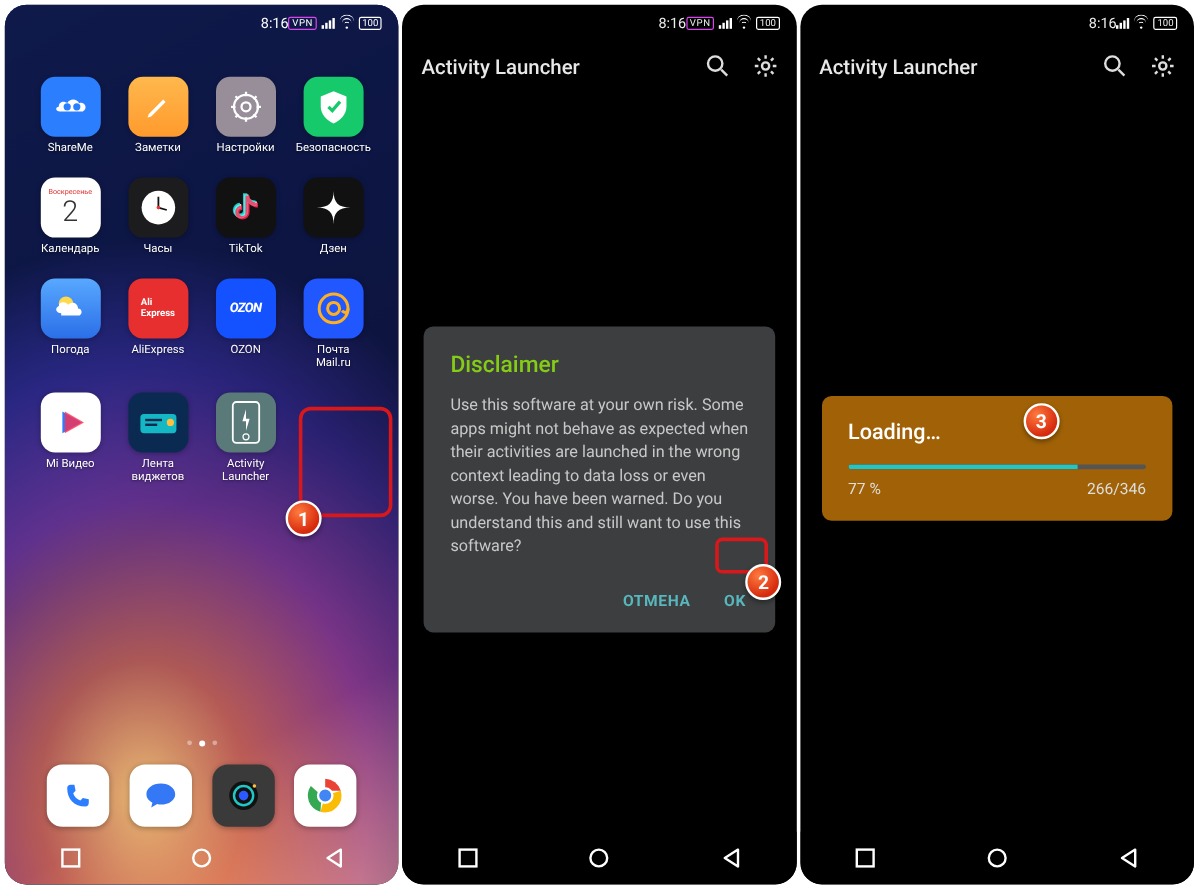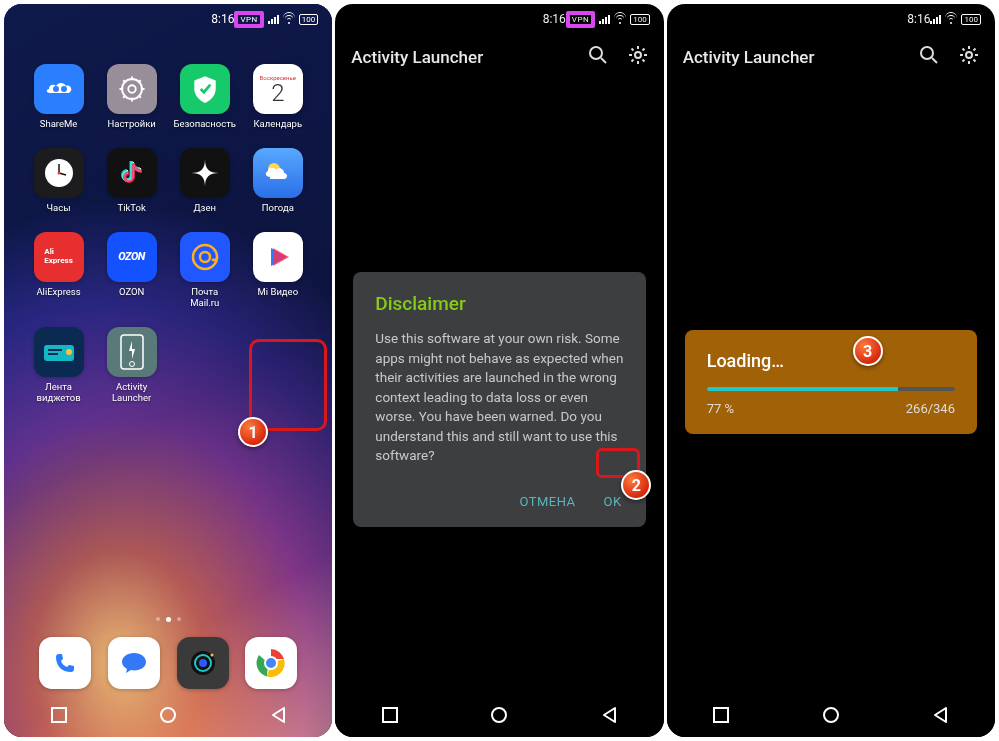--- a/index.html
+++ b/index.html
@@ -32,21 +32,21 @@
     height: 30px;
     display: flex;
     align-items: center;
     padding: 0 14px;
     color: #fff;
     font-size: 12px;
     z-index: 10;
     justify-content: flex-end;
   }
   .status-right { display: flex; align-items: center; gap: 4px; font-size: 10px; }
-  .vpn-badge { border: 4px solid #d946ef; border-radius: 2px; padding: 0 2px; font-size: 8px; letter-spacing: 0.5px; }
+  .vpn-badge { border: 1px solid #d946ef; border-radius: 2px; padding: 0 2px; font-size: 8px; letter-spacing: 0.5px; }
   .batt { border: 1px solid #fff; border-radius: 2px; padding: 0 2px; font-size: 8px; position: relative; }
   .sig { display: inline-flex; align-items: flex-end; gap: 1px; }
   .sig span { width: 2px; background: #fff; }
   .sig span:nth-child(1){ height:3px; } .sig span:nth-child(2){ height:5px; } .sig span:nth-child(3){ height:7px; } .sig span:nth-child(4){ height:9px; }
   .wifi2 { position: relative; width:12px; height:9px; }
   .wifi2 .arc { position:absolute; border:1.5px solid #fff; border-bottom:none; border-left:none; border-right:none; border-radius:50%; left:50%; transform:translateX(-50%); }
   .wifi2 .a1 { width:12px; height:12px; top:-3px; }
   .wifi2 .a2 { width:8px; height:8px; top:0; }
   .wifi2 .a3 { width:4px; height:4px; top:3px; }
   .wifi2 .dot { position:absolute; width:2px; height:2px; background:#fff; border-radius:50%; bottom:0; left:50%; transform:translateX(-50%); }
@@ -136,21 +136,21 @@
     border-radius: 8px;
     padding: 20px 22px 14px;
     color: #dcdcdc;
     z-index: 4;
   }
   .dialog h3 { color: #84cc16; font-size: 19px; font-weight: 500; margin-bottom: 14px; }
   .dialog p { font-size: 13.5px; line-height: 1.45; color: #c8c8c8; }
   .dialog-actions {
     display: flex; justify-content: flex-end; gap: 24px;
     margin-top: 24px;
-    font-size: 13px; font-weight: 400; letter-spacing: 0.5px;
+    font-size: 13px; font-weight: 700; letter-spacing: 0.5px;
   }
   .dialog-btn { color: #59b6bc; cursor: pointer; padding: 4px 2px; }
 
   .loading-card {
     position: absolute;
     left: 18px; right: 18px;
     top: 326px;
     background: #a16207;
     border-radius: 8px;
     padding: 20px 22px 18px;
@@ -216,20 +216,28 @@
 
     <div class="app">
       <div class="icon i-shareme">
         <svg width="30" height="18" viewBox="0 0 30 18">
             <path d="M5 9 C5 4 10 4 12 6 C14 2 20 2 22 6 C26 4 30 10 25 13 L6 13 C2 13 2 9 5 9 Z M12 6 A3 3 0 1 0 12 12 A3 3 0 1 0 12 6 M20 6 A3 3 0 1 0 20 12 A3 3 0 1 0 20 6" fill="#fff"></path>
           </svg>
       </div>
       <span class="label">ShareMe</span>
     </div>
     <div class="app">
+      <div class="icon i-notes">
+        <svg width="24" height="24" viewBox="0 0 24 24">
+            <path d="M4 18 L16 6 L18 8 L6 20 L3 21 Z" fill="#fff"></path>
+          </svg>
+      </div>
+      <span class="label">Заметки</span>
+    </div>
+    <div class="app">
       <div class="icon i-settings">
         <svg width="30" height="30" viewBox="0 0 24 24">
             <circle cx="12" cy="12" r="8" fill="none" stroke="#fff" stroke-width="1.5"></circle>
             <circle cx="12" cy="12" r="3" fill="none" stroke="#fff" stroke-width="1.5"></circle>
             <g stroke="#fff" stroke-width="1.5">
               <line x1="12" y1="2" x2="12" y2="5"></line>
               <line x1="12" y1="19" x2="12" y2="22"></line>
               <line x1="2" y1="12" x2="5" y2="12"></line>
               <line x1="19" y1="12" x2="22" y2="12"></line>
               <line x1="5" y1="5" x2="7" y2="7"></line>

